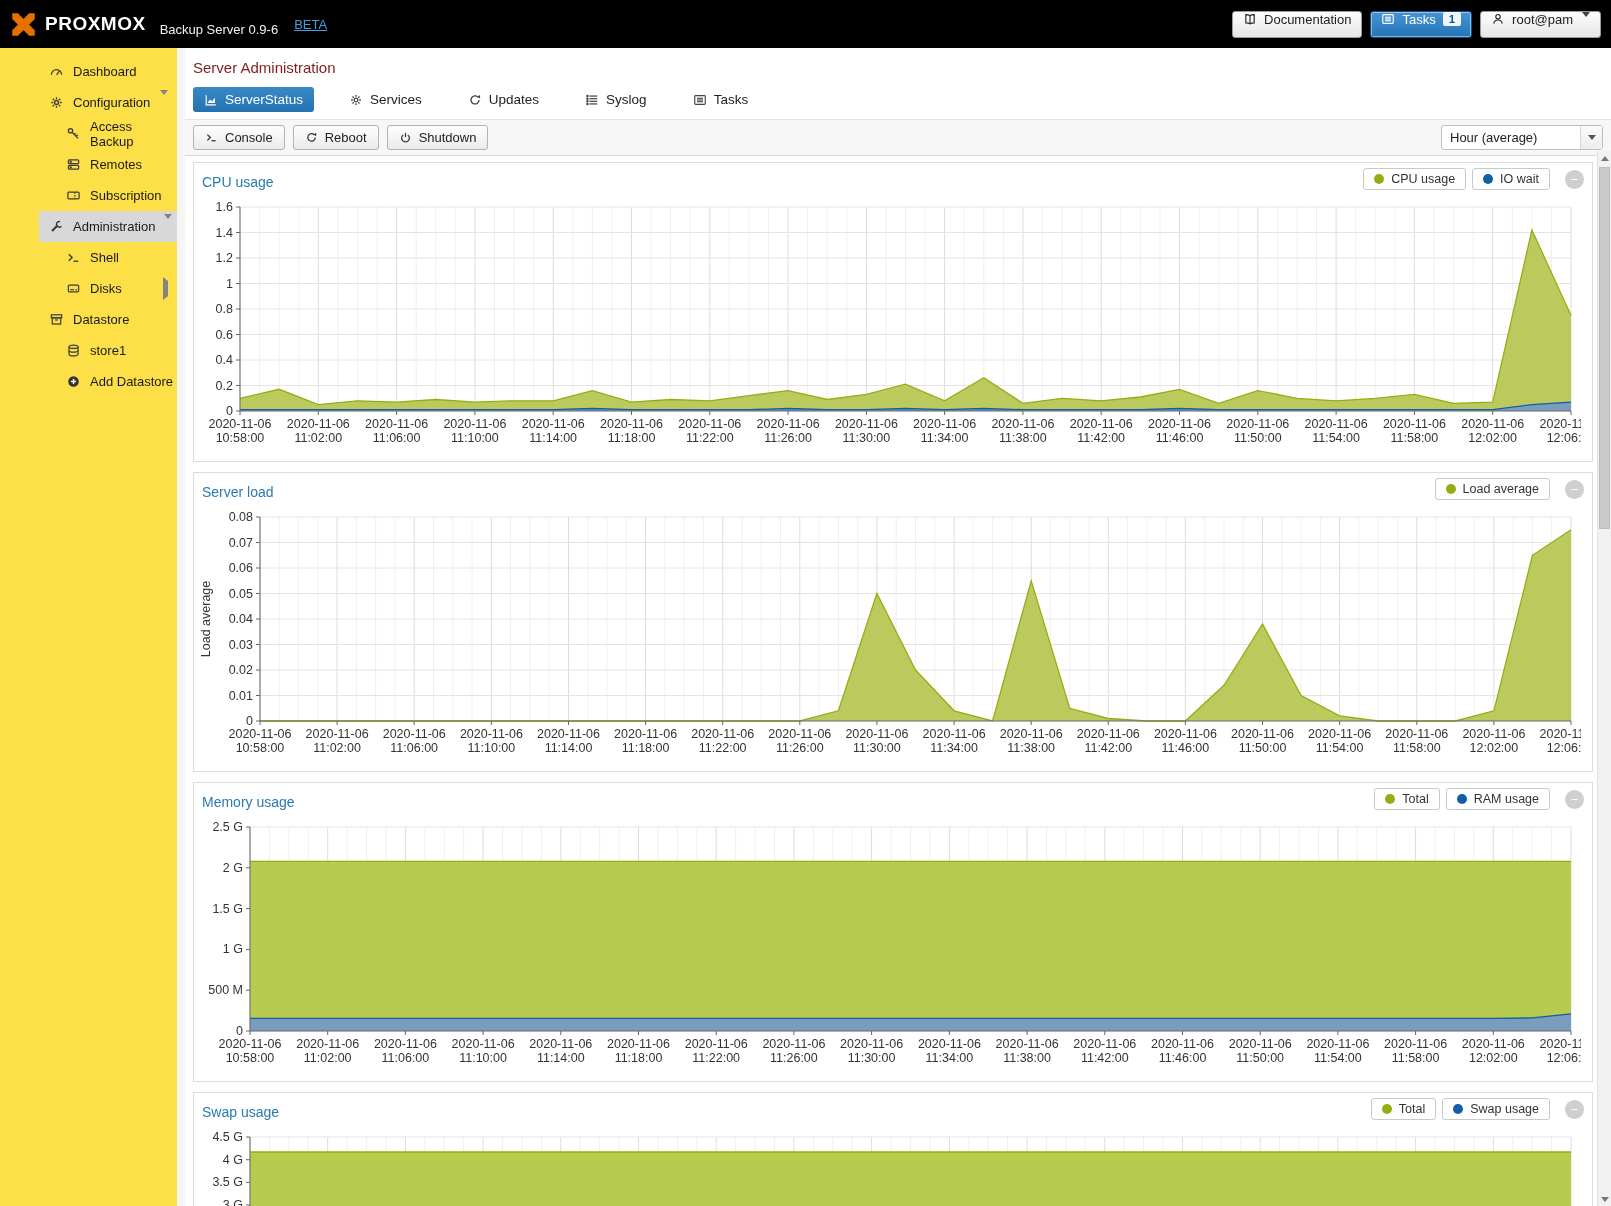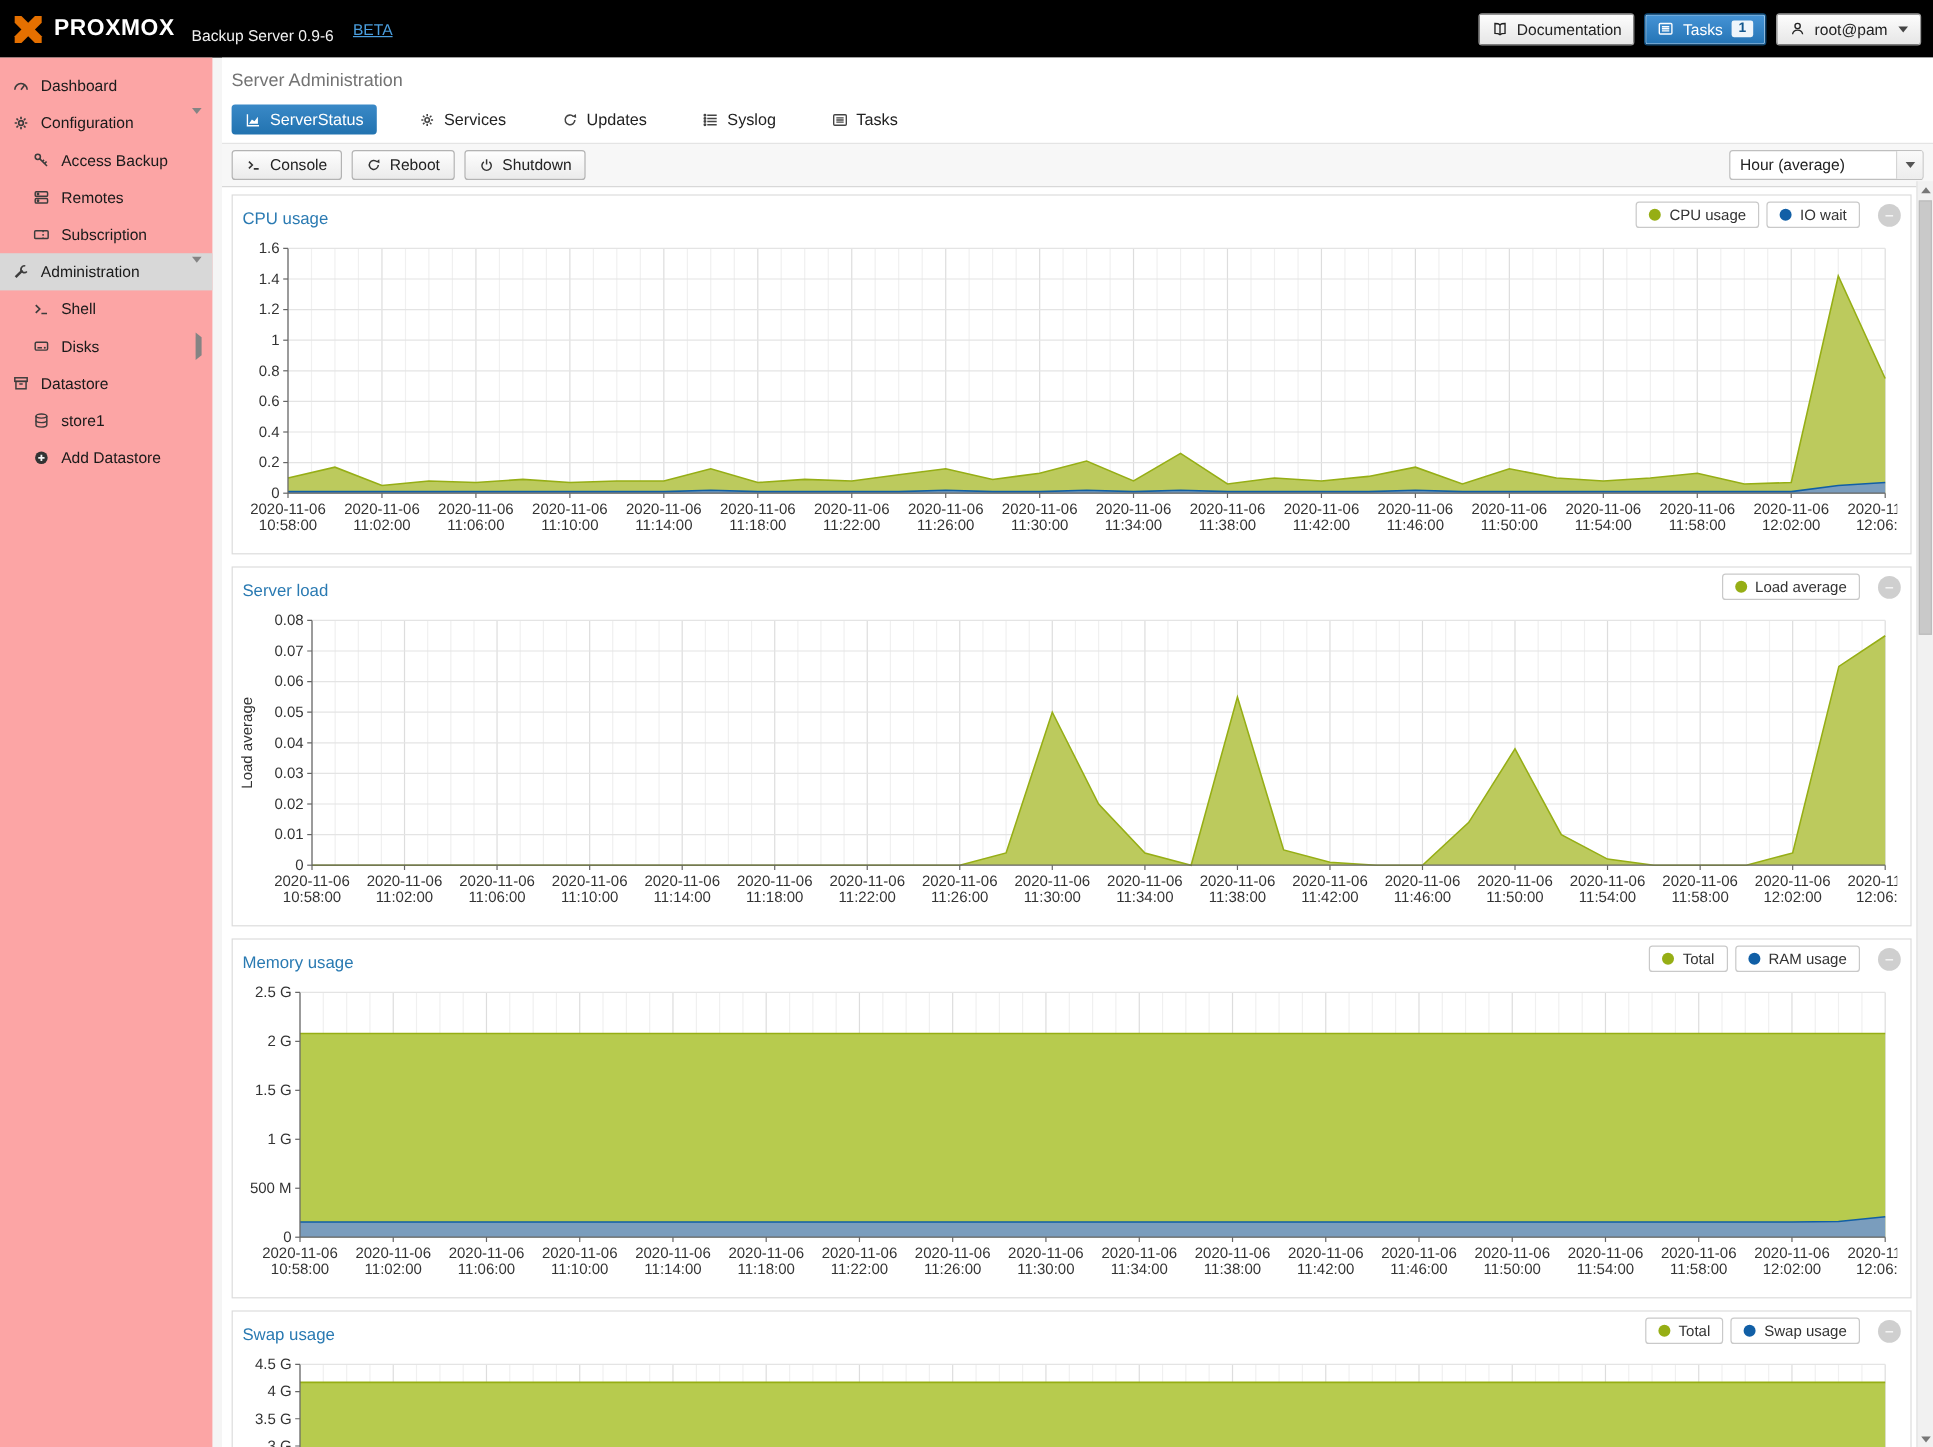--- a/index.html
+++ b/index.html
@@ -6,47 +6,47 @@
   html,body { width:1611px; height:1206px; overflow:hidden; background:#f5f5f5;
     font-family:"Liberation Sans","DejaVu Sans",sans-serif; font-size:13px; color:#1c1c1c; }
 
   
   .topbar { height:48px; background:#000; display:flex; align-items:center; padding:0 10px; color:#fff; }
   .brand { display:flex; align-items:center; gap:8px; }
   .brand-name { font-size:19px; font-weight:bold; letter-spacing:.5px; }
   .product { font-size:13px; margin-left:6px; color:#f1f1f1;margin-top:11px; }
   .beta { color:#4a9ede; text-decoration:underline; margin-left:8px; cursor:pointer; }
   .header-actions { margin-left:auto; display:flex; gap:8px; align-items:center; }
-  .hbtn { height:27px; display:inline-flex; align-items:center; gap:7px; padding:0 10px;
+  .hbtn { height:27px; display:inline-flex; align-items:flex-start; gap:7px; padding:0 10px;
     border:1px solid #9a9a9a; border-radius:3px; background:linear-gradient(#fdfdfd,#e6e6e6);
     color:#222; font-size:13px; cursor:pointer; }
   .hbtn.blue { background:linear-gradient(#4694d6,#2474b5); border-color:#0f4d7d; color:#fff;
     box-shadow:inset 0 0 0 1px rgba(255,255,255,.45); }
   .badge { background:rgba(255,255,255,.92); color:#14588e; font-size:11.5px; font-weight:bold;
     border-radius:2px; padding:1px 6px; }
   .caret { width:0; height:0; border-left:4px solid transparent; border-right:4px solid transparent;
     border-top:5px solid #444; margin-left:2px; }
   .icon svg { display:block; }
 
   
   .layout { display:flex; height:1158px; }
-  .sidebar { width:177px; flex:none; background:#fca5a5; padding-top:8px; }
+  .sidebar { width:177px; flex:none; background:#fde047; padding-top:8px;padding-left:39px; }
   .side-item { height:31px; display:flex; align-items:center; gap:9px; padding-left:10px;
     cursor:pointer; color:#1a1a1a; }
   .side-item .icon { color:#3c3c3c; flex:none; }
   .side-item.lvl1 { padding-left:27px; }
   .side-item.selected { background:#d8d8d8; }
   .side-arrow { margin-left:auto; margin-right:9px; }
   .arr-down { width:0; height:0; border-left:4px solid transparent; border-right:4px solid transparent;
     border-top:5px solid #848484; }
   .arr-right { width:0; height:0; border-top:4px solid transparent; border-bottom:4px solid transparent;
     border-left:5px solid #848484; }
 
   .main { flex:1; margin-left:8px; background:#fff; position:relative; overflow:hidden; }
-  .page-title { color:#737373; font-size:15px; padding:11px 0 3px 8px; }
+  .page-title { color:#7f1d1d; font-size:15px; padding:11px 0 3px 8px; }
 
   .tabs { display:flex; gap:24px; align-items:center; padding:8px 8px 7px 8px; }
   .tab { display:inline-flex; align-items:center; gap:7px; padding:5px 11px; border-radius:3px;
     color:#222; cursor:pointer; font-size:13.5px; }
   .tab .icon { color:#444; }
   .tab.active { background:linear-gradient(#3a89c7,#2273b0); color:#fff; }
   .tab.active .icon { color:#fff; }
 
   .toolbar { display:flex; align-items:center; gap:8px; padding:5px 8px;
     background:#f7f7f7; border-top:1px solid #e4e4e4; border-bottom:1px solid #d8d8d8; }

